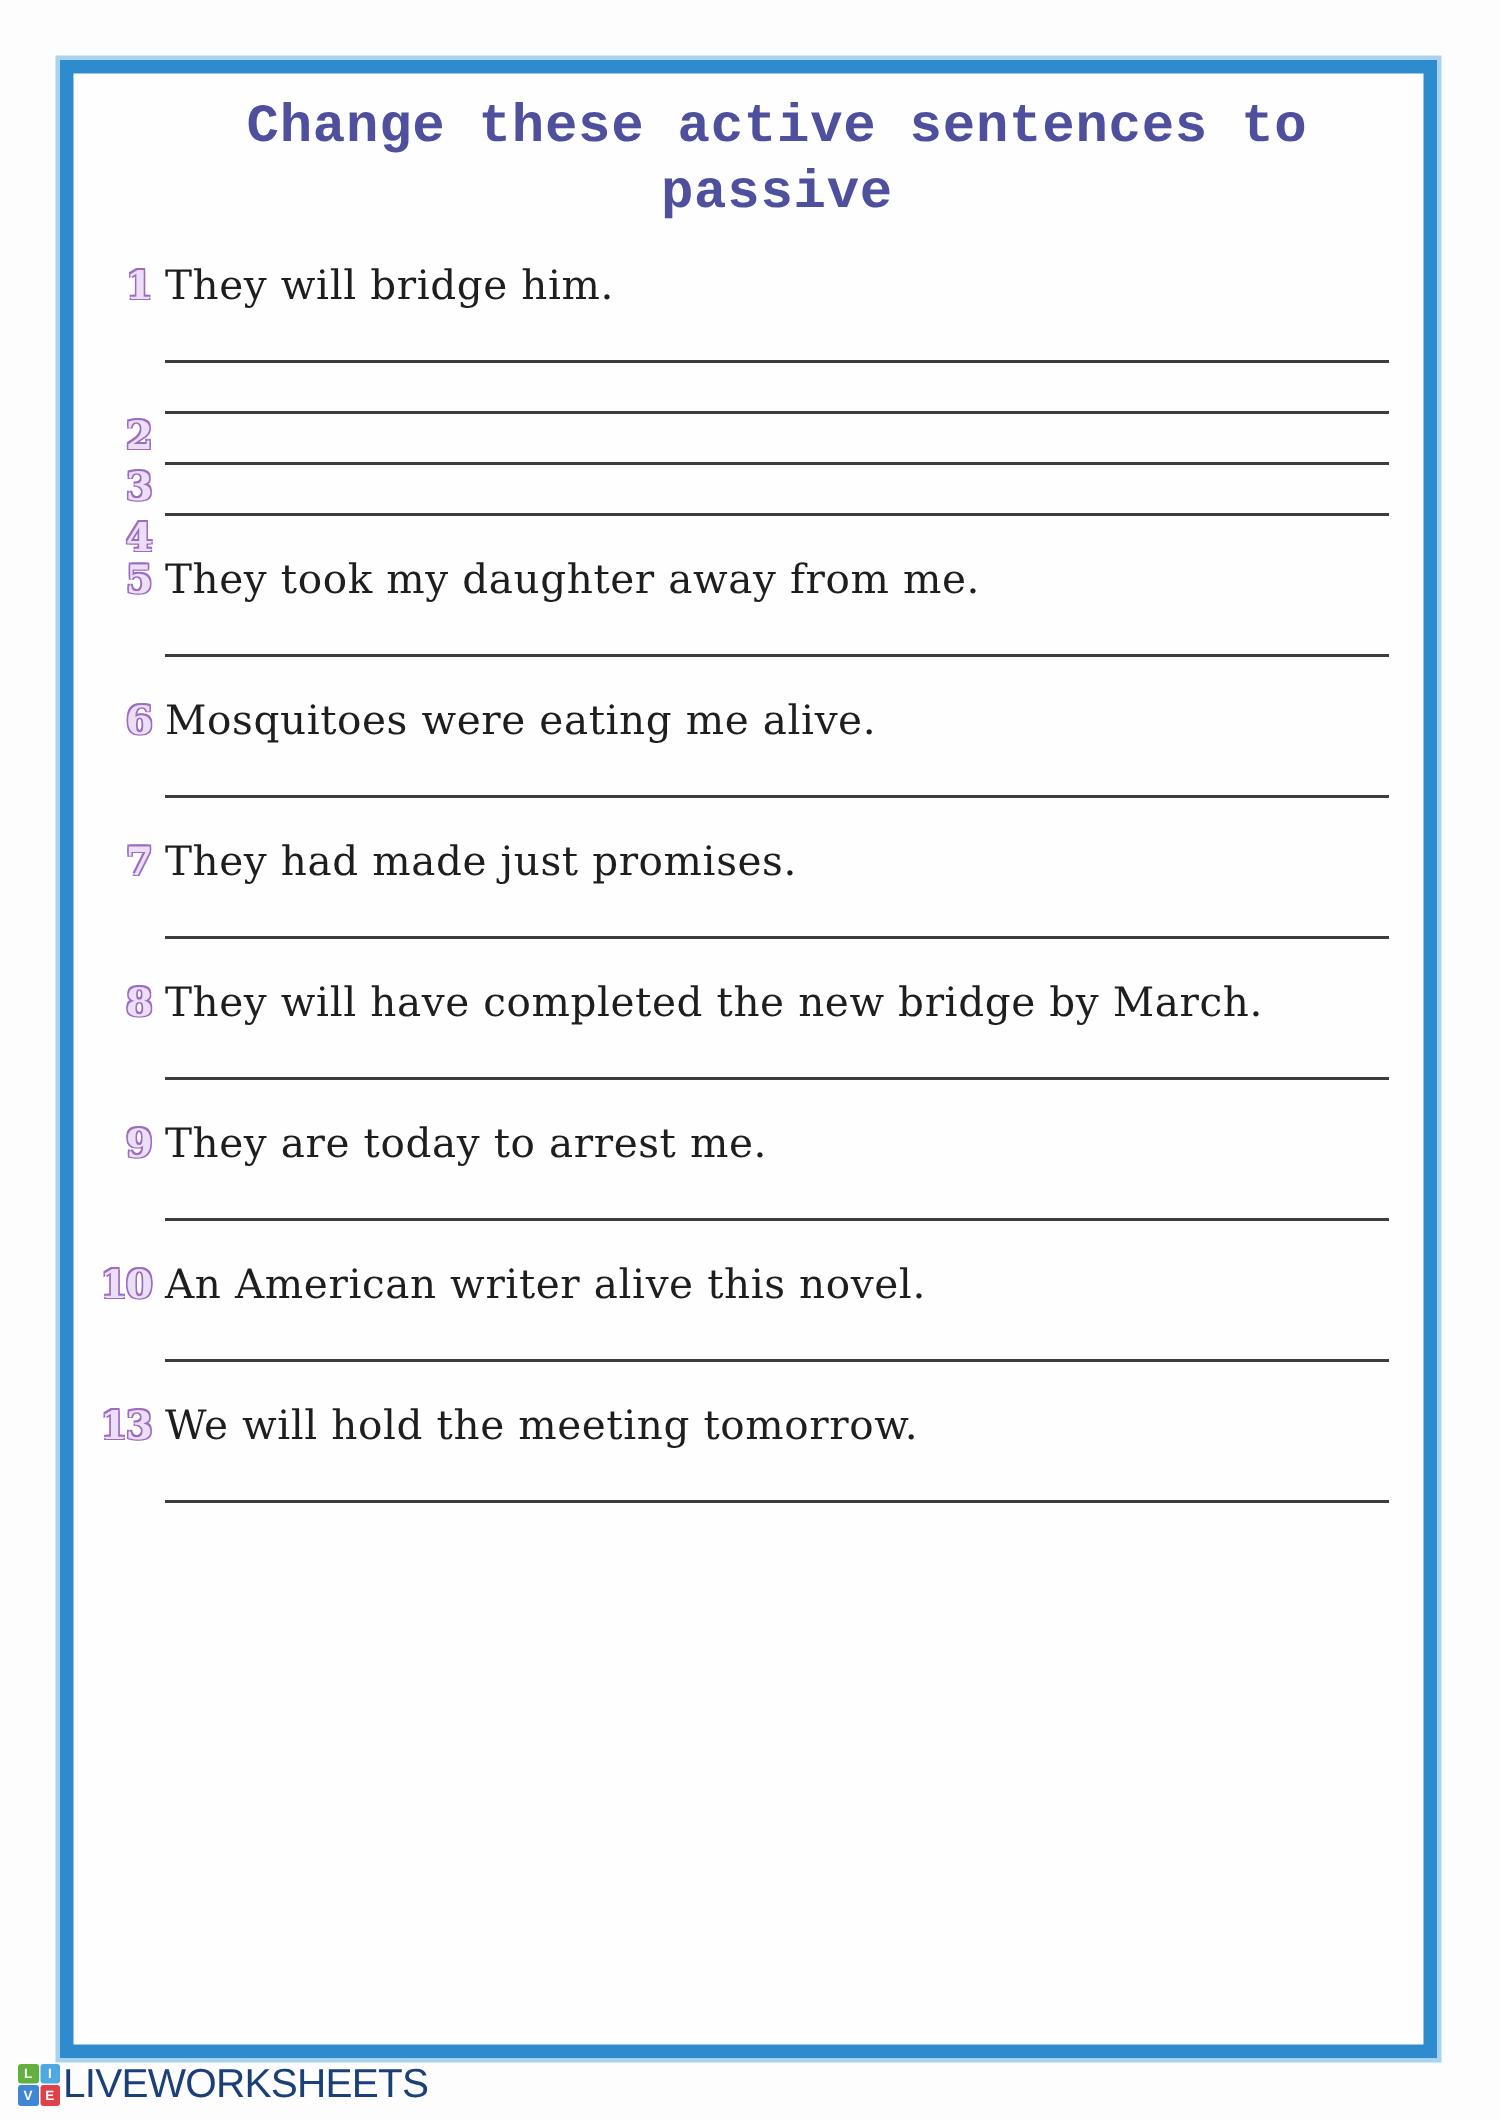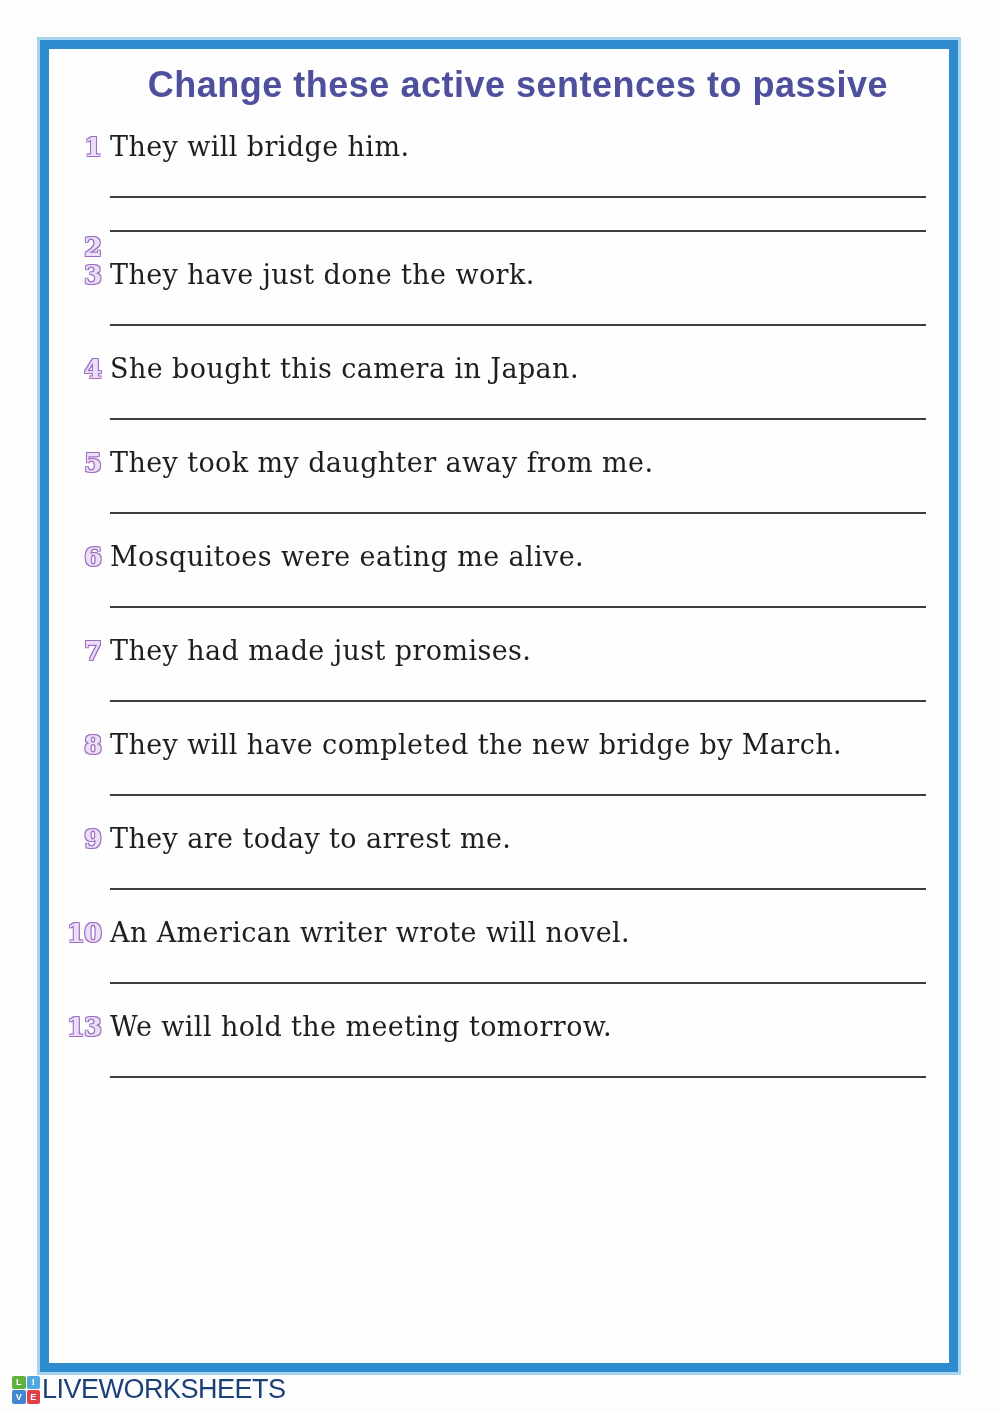--- a/index.html
+++ b/index.html
@@ -26,21 +26,21 @@
     width:918px; height:1332px;
     border:9px solid var(--border-color);
     box-shadow:0 0 0 3px var(--border-light);
     background:#fefefe;
   }
   .content{
     padding:14px 23px 0 61px;
     height:100%;
   }
   .title{
-    font-family:Liberation Sans, sans-serif;
+    font-family:Liberation Mono, monospace;
     font-weight:700;
     font-size:36px;
     line-height:44px;
     text-align:center;
     color:var(--title-color);
     letter-spacing:0.5px;
     margin-bottom:23px;
   }
   .item{
     position:relative;
@@ -120,27 +120,25 @@
     <div class="answer-line"></div>
   </div>
 
   <div class="item">
     <span class="num">2</span>
     <div class="answer-line"></div>
   </div>
 
   <div class="item">
     <span class="num">3</span>
-    <div class="sentence">They have just done the work.</div>
     <div class="answer-line"></div>
   </div>
 
   <div class="item">
     <span class="num">4</span>
-    <div class="sentence">She bought this camera in Japan.</div>
     <div class="answer-line"></div>
   </div>
 
   <div class="item">
     <span class="num">5</span>
     <div class="sentence">They took my daughter away from me.</div>
     <div class="answer-line"></div>
   </div>
 
   <div class="item">
@@ -162,21 +160,21 @@
   </div>
 
   <div class="item">
     <span class="num">9</span>
     <div class="sentence">They are today to arrest me.</div>
     <div class="answer-line"></div>
   </div>
 
   <div class="item">
     <span class="num">10</span>
-    <div class="sentence">An American writer wrote will novel.</div>
+    <div class="sentence">An American writer alive this novel.</div>
     <div class="answer-line"></div>
   </div>
 
 
 
   <div class="item">
     <span class="num">13</span>
     <div class="sentence">We will hold the meeting tomorrow.</div>
     <div class="answer-line"></div>
   </div>

